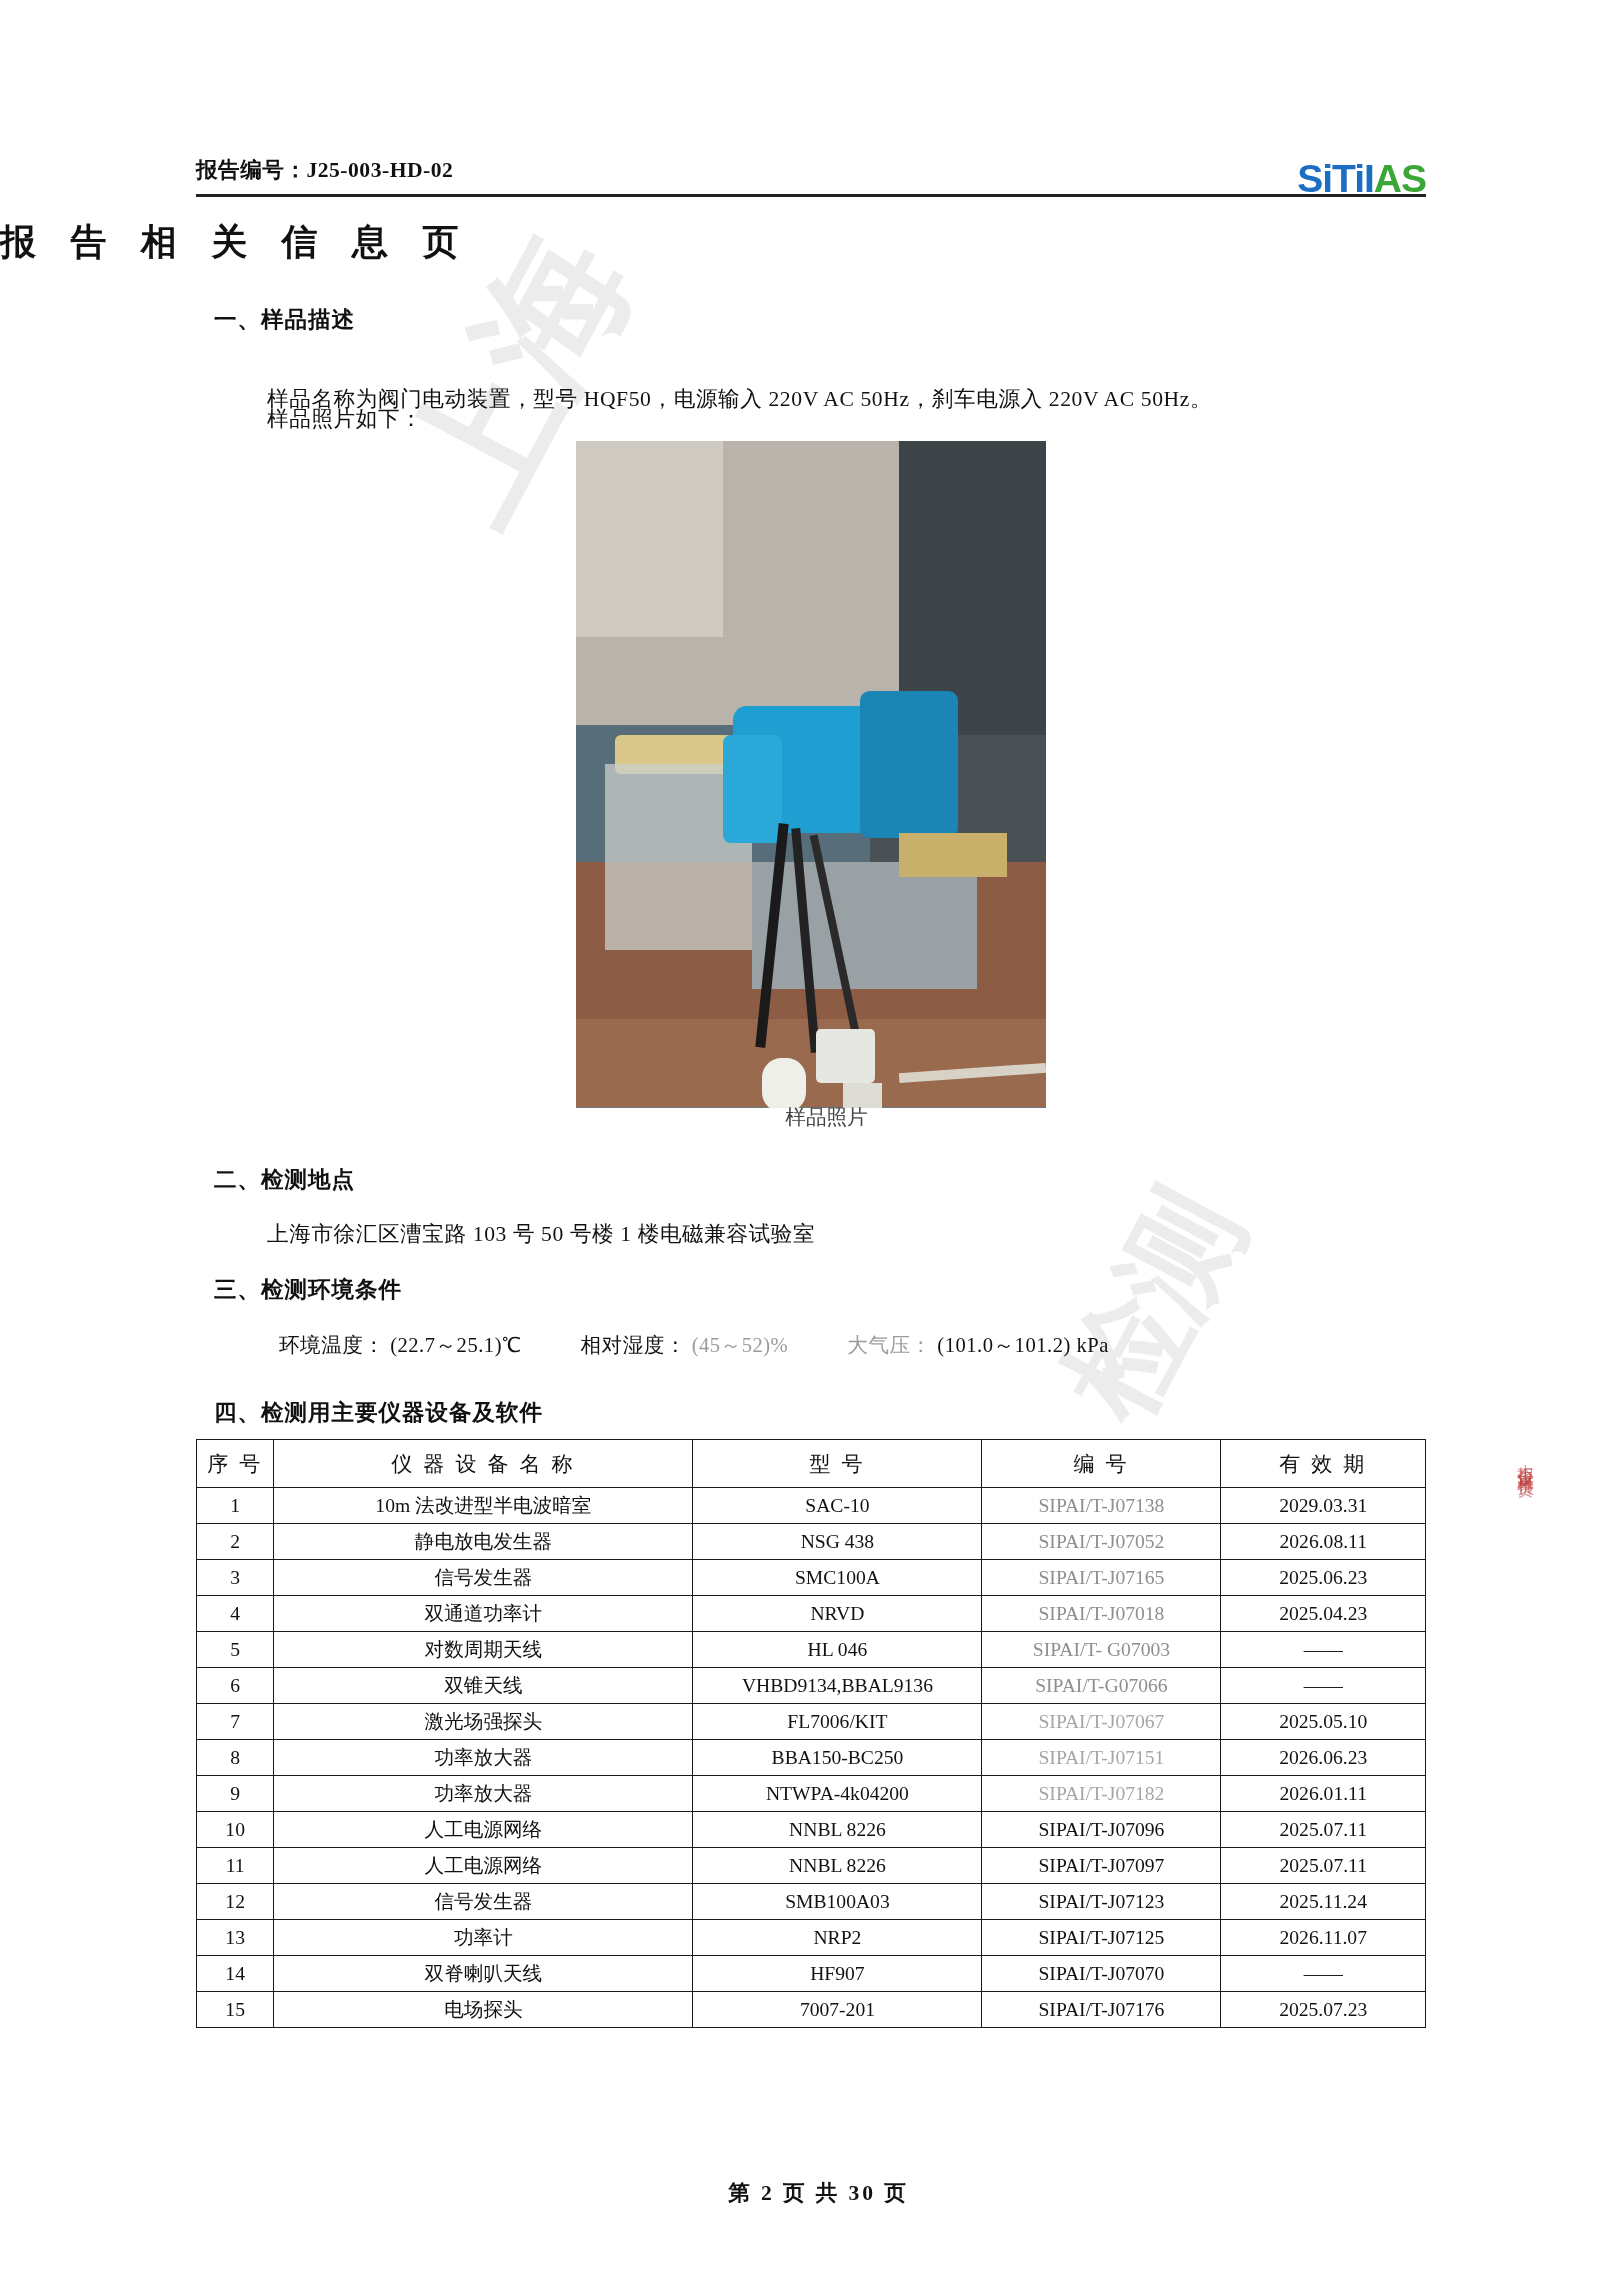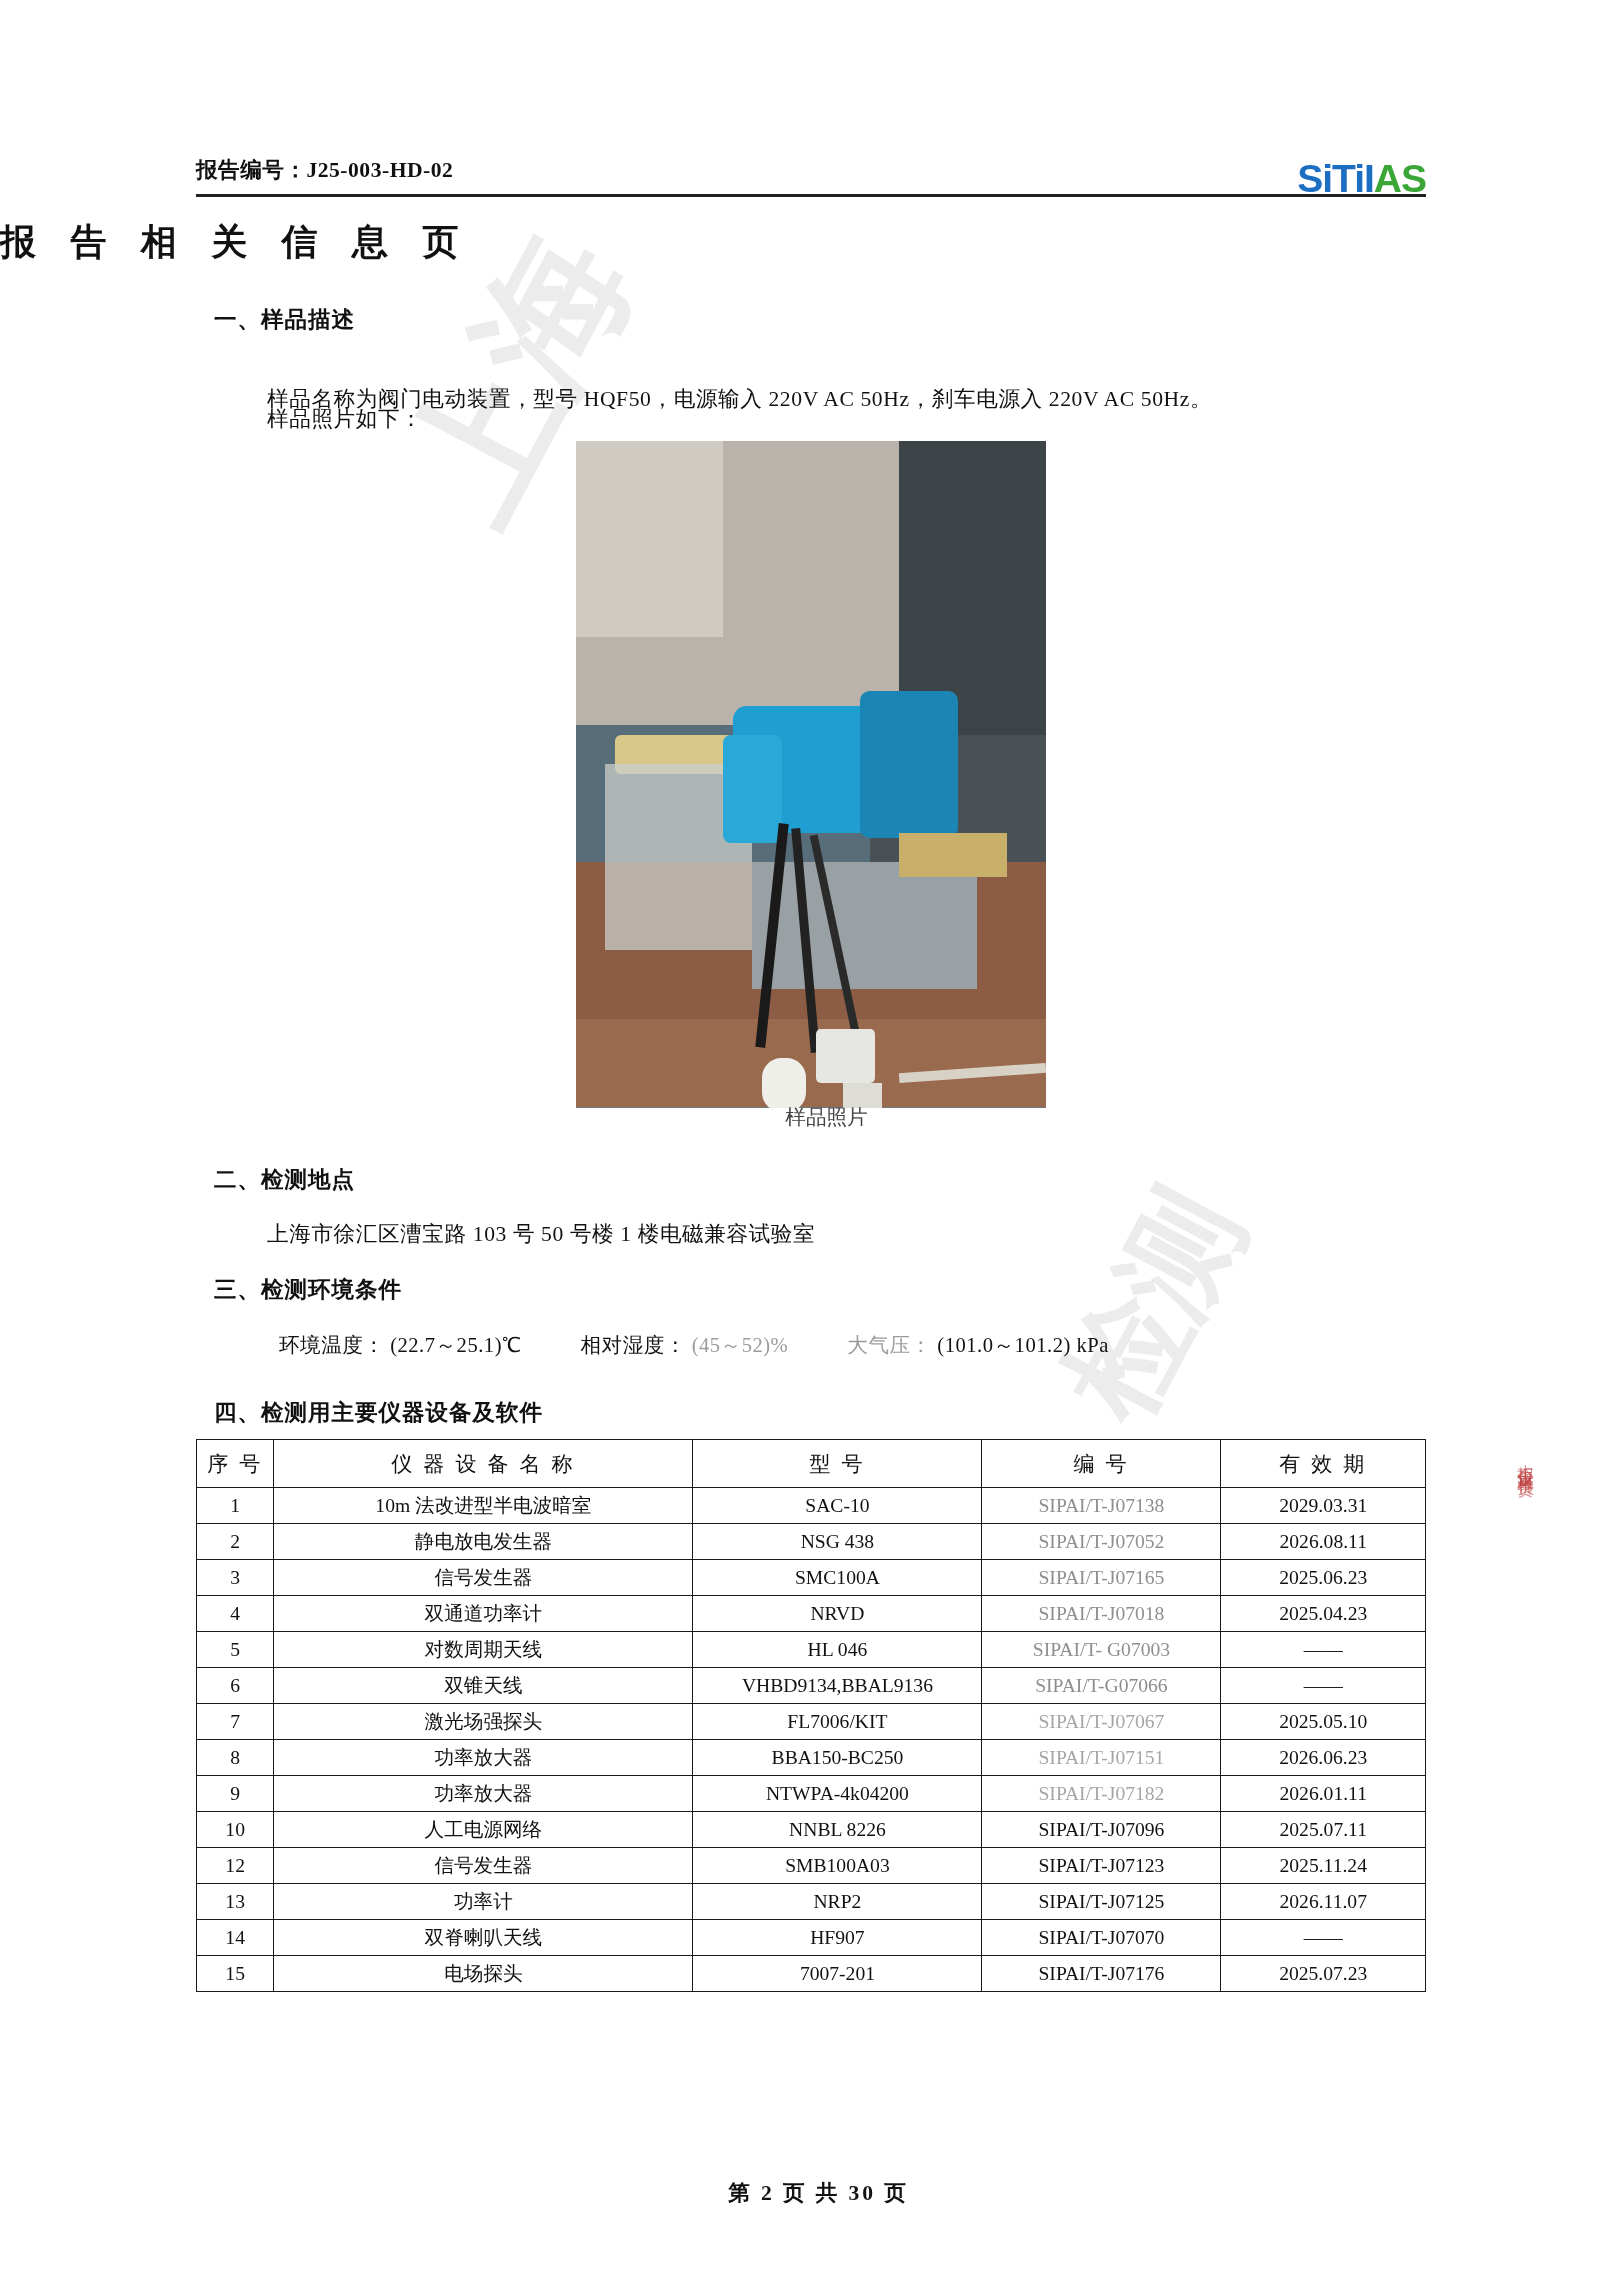--- a/index.html
+++ b/index.html
@@ -359,20 +359,27 @@
           <td>2026.01.11</td>
         </tr>
         <tr>
           <td>10</td>
           <td>人工电源网络</td>
           <td>NNBL 8226</td>
           <td>SIPAI/T-J07096</td>
           <td>2025.07.11</td>
         </tr>
         <tr>
+          <td>11</td>
+          <td>人工电源网络</td>
+          <td>NNBL 8226</td>
+          <td>SIPAI/T-J07097</td>
+          <td>2025.07.11</td>
+        </tr>
+        <tr>
           <td>12</td>
           <td>信号发生器</td>
           <td>SMB100A03</td>
           <td>SIPAI/T-J07123</td>
           <td>2025.11.24</td>
         </tr>
         <tr>
           <td>13</td>
           <td>功率计</td>
           <td>NRP2</td>

